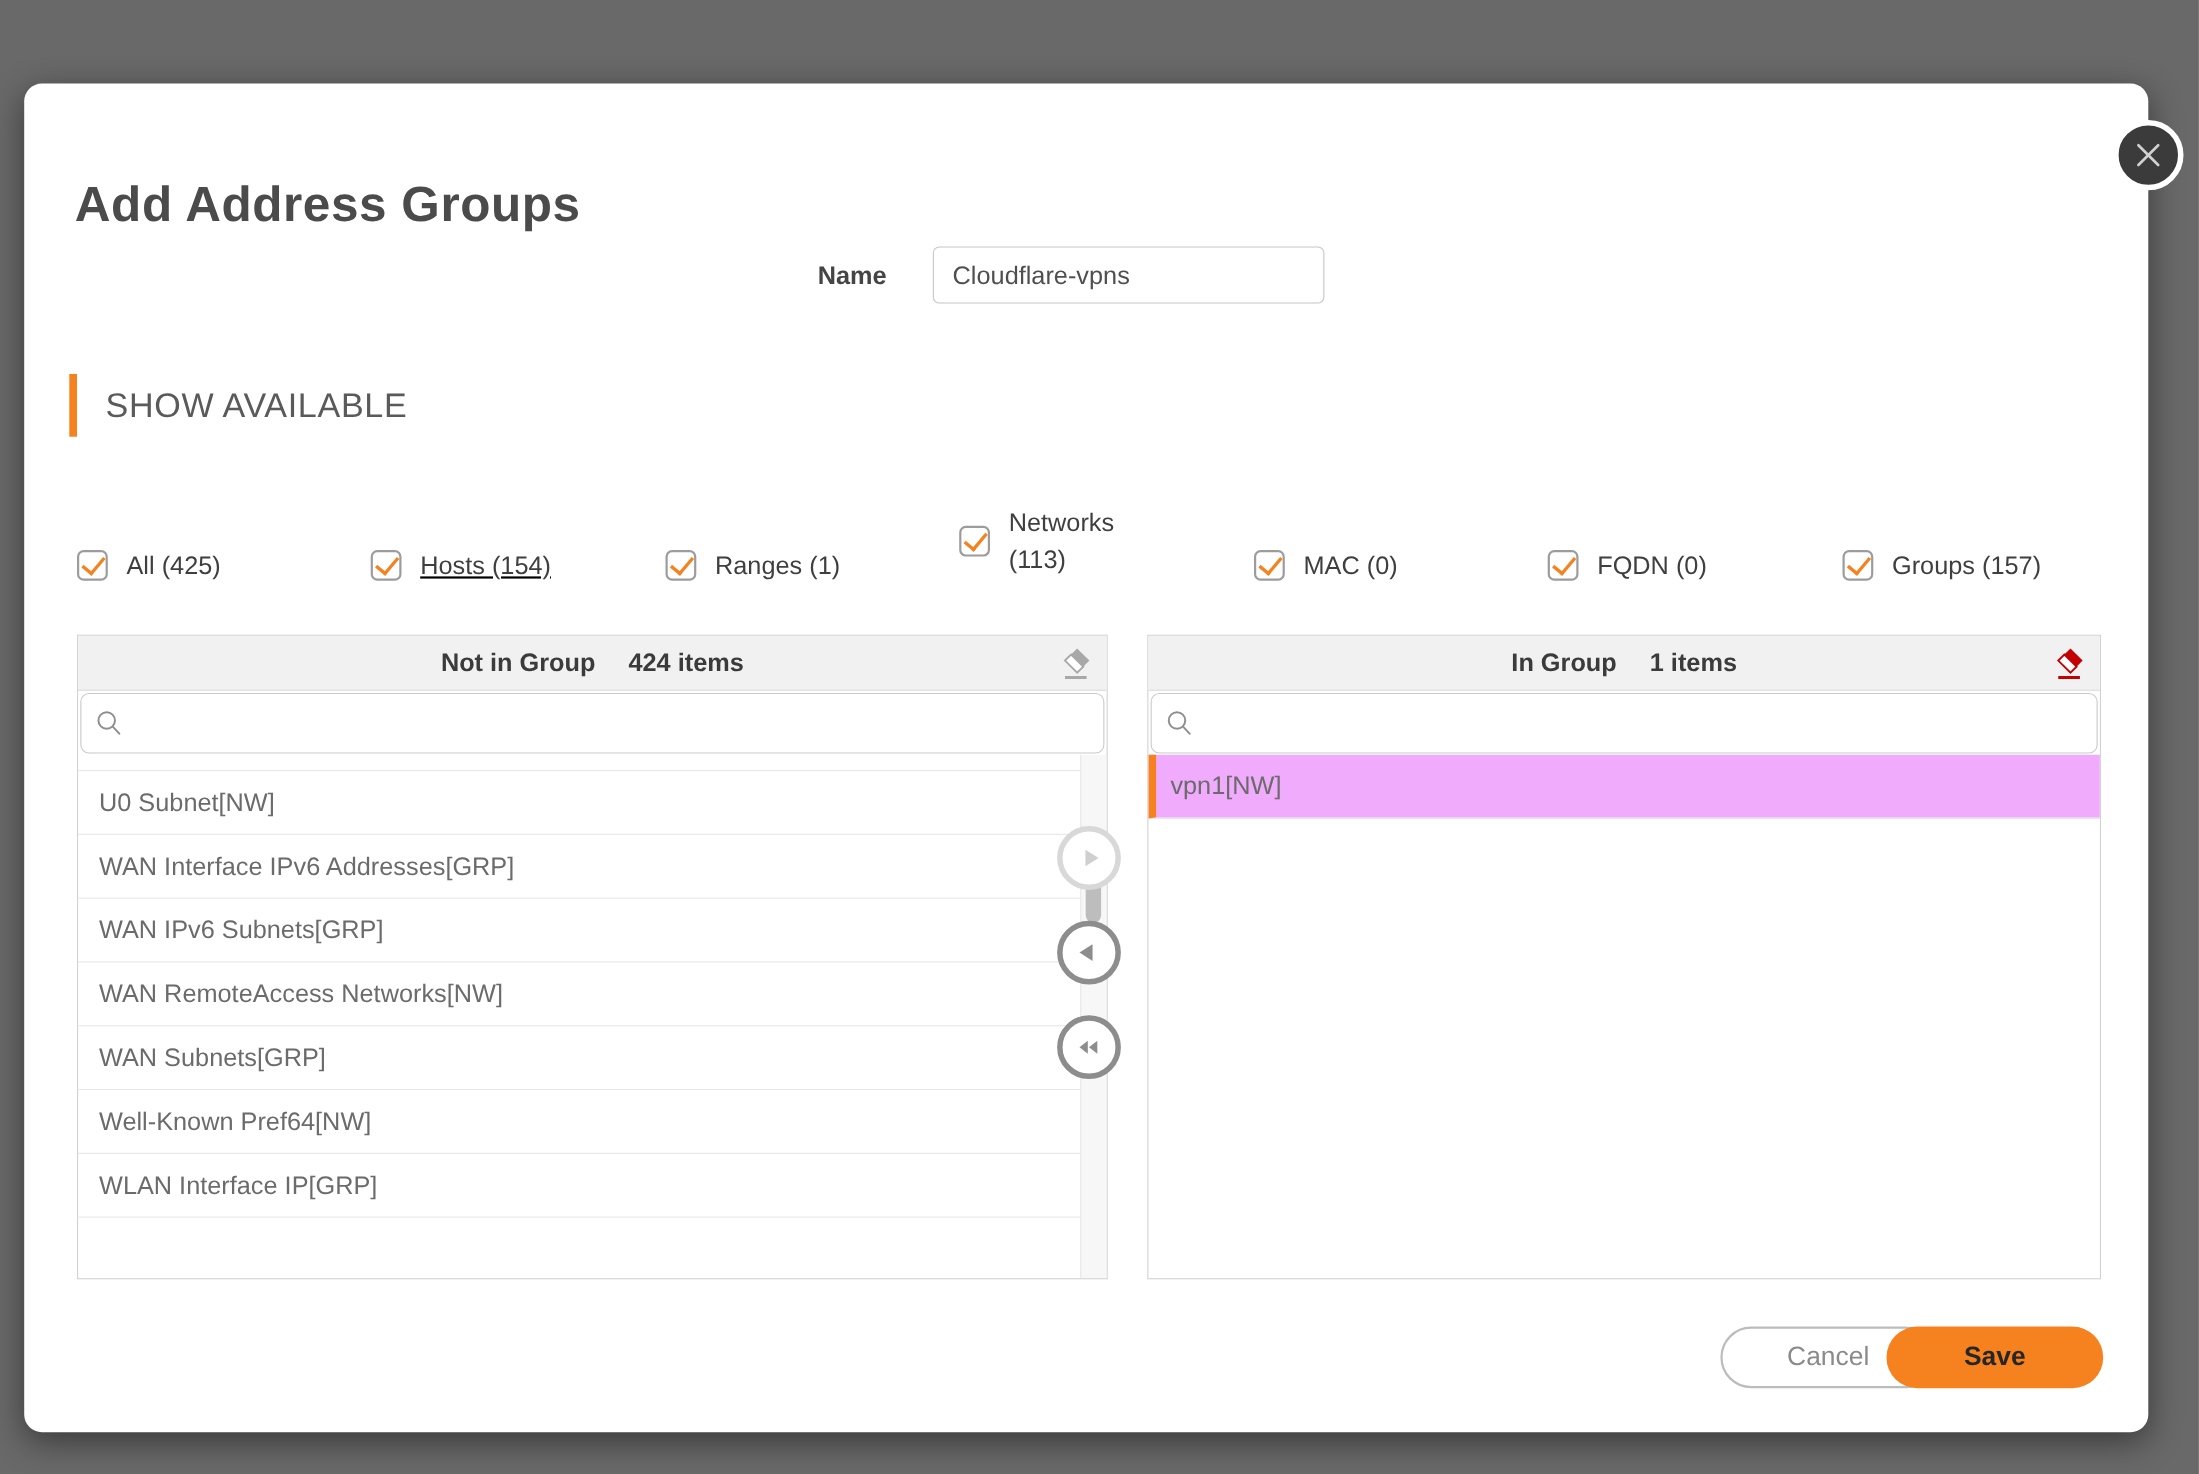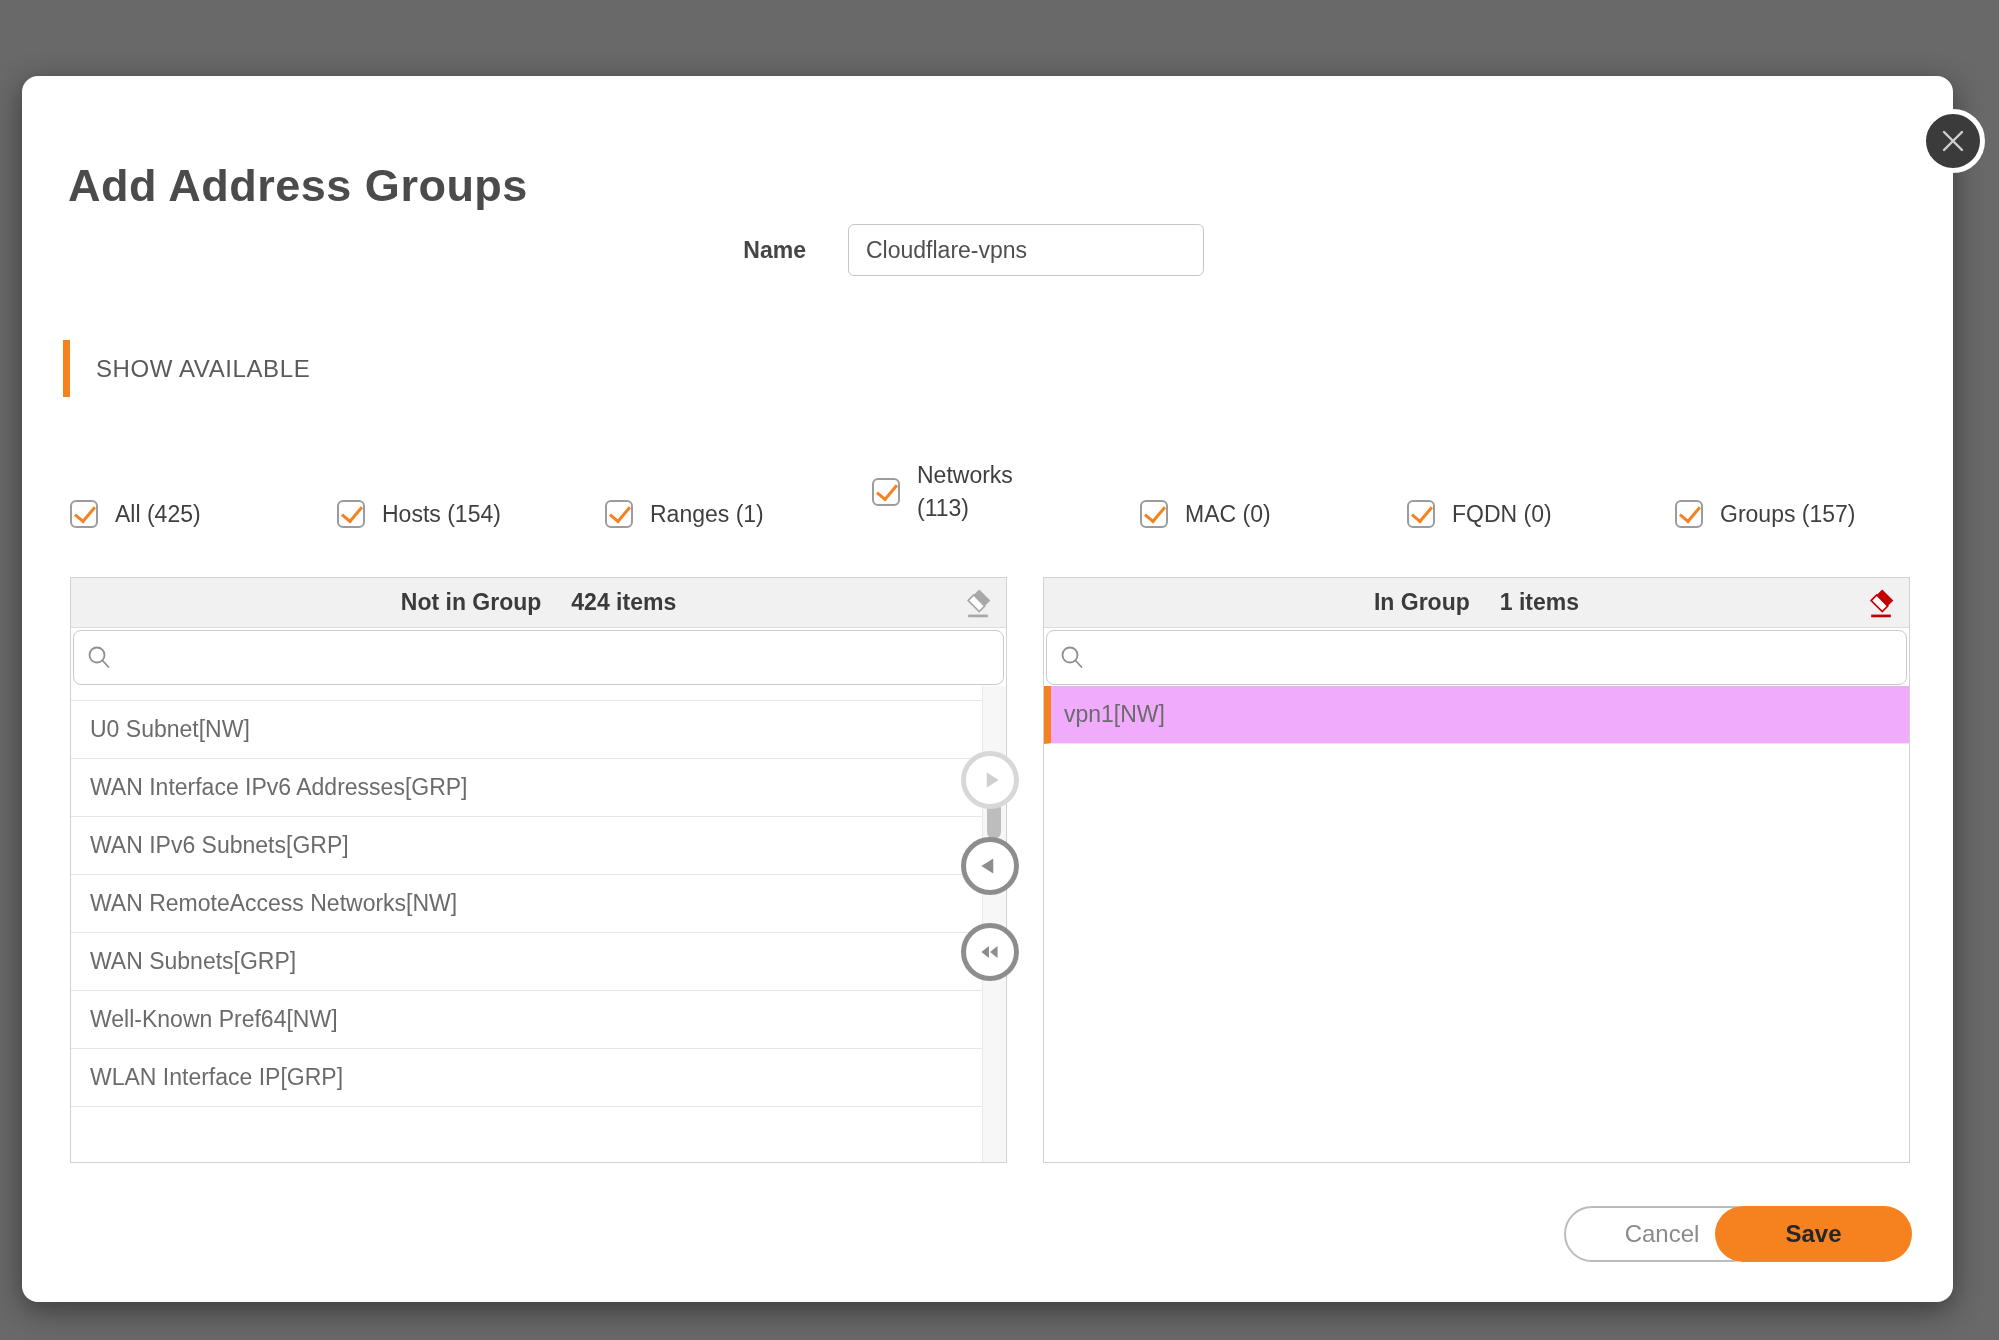--- a/index.html
+++ b/index.html
@@ -30,21 +30,21 @@
     line-height:52px; text-align:right; font-size:23px; font-weight:700; color:#454545;
   }
   .name-input {
     position:absolute; left:826px; top:148px; width:356px; height:52px;
     border:1px solid #c6c6c6; border-radius:6px; padding:0 17px;
     font-size:23px; color:#4f4f4f; font-family:inherit; outline:none; background:#fff;
   }
   
   .section { position:absolute; left:41px; top:264px; display:flex; align-items:center; gap:26px; }
   .section .bar { width:7px; height:57px; background:#f6821f; }
-  .section .sec-text { font-size:24px; color:#5a5a5a; letter-spacing:0.6px; }
+  .section .sec-text { font-size:31px; color:#5a5a5a; letter-spacing:0.6px; }
   
   .filter { position:absolute; top:410px; height:56px; display:flex; align-items:center; gap:17px; }
   .filter.two-line { top:383px; height:auto; }
   .checkbox {
     width:28px; height:28px; border:2px solid #9c9c9c; border-radius:6px;
     background:#fff; position:relative; flex:0 0 auto; cursor:pointer;
   }
   .checkbox::after {
     content:""; position:absolute; left:7px; top:0px; width:9px; height:17px;
     border-right:3px solid #f6821f; border-bottom:3px solid #f6821f; transform:rotate(40deg);
@@ -121,21 +121,21 @@
   <div class="section">
     <span class="bar"></span>
     <span class="sec-text">SHOW AVAILABLE</span>
   </div>
 
   <div id="filters">
       <div class="filter" style="left: 48px;">
         <span class="checkbox"></span>
         <span class="filter-label">All (425)</span>
       </div>
-      <div class="filter" style="left: 315px;">
+      <div class="filter" style="left: 315px; text-decoration: underline;">
         <span class="checkbox"></span>
         <span class="filter-label">Hosts (154)</span>
       </div>
       <div class="filter" style="left: 583px;">
         <span class="checkbox"></span>
         <span class="filter-label">Ranges (1)</span>
       </div>
       <div class="filter two-line" style="left: 850px;">
         <span class="checkbox"></span>
         <span class="filter-label">Networks

